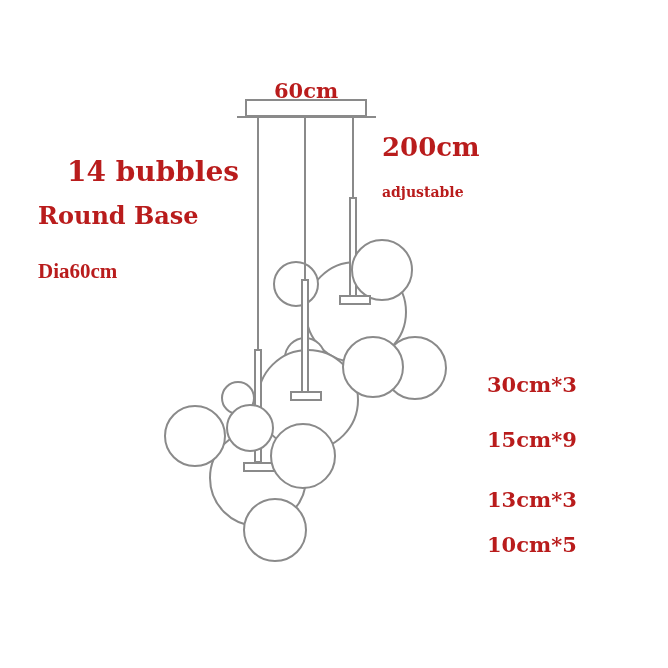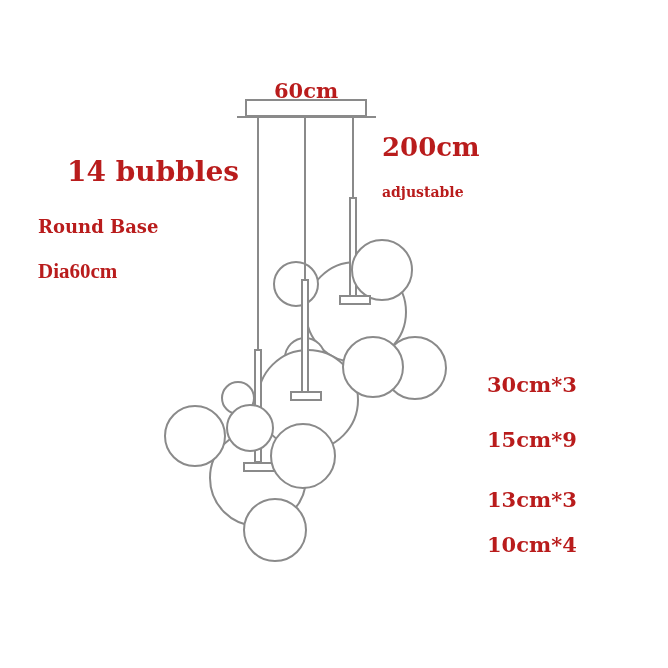--- a/index.html
+++ b/index.html
@@ -7,41 +7,41 @@
     .label {
       position: absolute;
       font-family: "DejaVu Serif", "Liberation Serif", serif;
       font-weight: bold;
       color: #b91c1c;
       white-space: nowrap;
       line-height: 1;
     }
     #title-width { left: 274px; top: 80px; font-size: 21px; }
     #bubble-count { left: 38px; top: 158px; font-size: 28px; margin-left: 29px; }
-    #base-shape { left: 38px; top: 218px; font-size: 18px; }
+    #base-shape { left: 38px; top: 204px; font-size: 24px; }
     #base-dia { left: 38px; top: 261px; font-size: 21px; font-family: Liberation Serif, serif; }
     #cord-length { left: 382px; top: 134px; font-size: 26px; }
     #cord-adjust { left: 382px; top: 185px; font-size: 14px; }
     .size-item { left: 487px; font-size: 21px; text-align: center; }
     svg.lamp { position: absolute; left: 0; top: 0; }
   </style>
 </head>
 <body>
 
 <div class="label" id="title-width">60cm</div>
 <div class="label" id="bubble-count">14 bubbles</div>
 <div class="label" id="base-shape">Round Base</div>
 <div class="label" id="base-dia">Dia60cm</div>
 <div class="label" id="cord-length">200cm</div>
 <div class="label" id="cord-adjust">adjustable</div>
 
 <div class="label size-item" style="top:374px">30cm*3</div>
 <div class="label size-item" style="top:429px">15cm*9</div>
 <div class="label size-item" style="top:489px">13cm*3</div>
-<div class="label size-item" style="top:534px">10cm*4</div>
+<div class="label size-item" style="top:534px">10cm*5</div>
 
 <svg class="lamp" width="668" height="668" viewBox="0 0 668 668">
   <g fill="#ffffff" stroke="#8a8a8a" stroke-width="2">
 
     <rect x="246" y="100" width="120" height="16"></rect>
     <line x1="237" y1="117" x2="376" y2="117"></line>
 
     <circle cx="258" cy="478" r="48"></circle>
     <circle cx="356" cy="312" r="50"></circle>
     <circle cx="296" cy="284" r="22"></circle>

